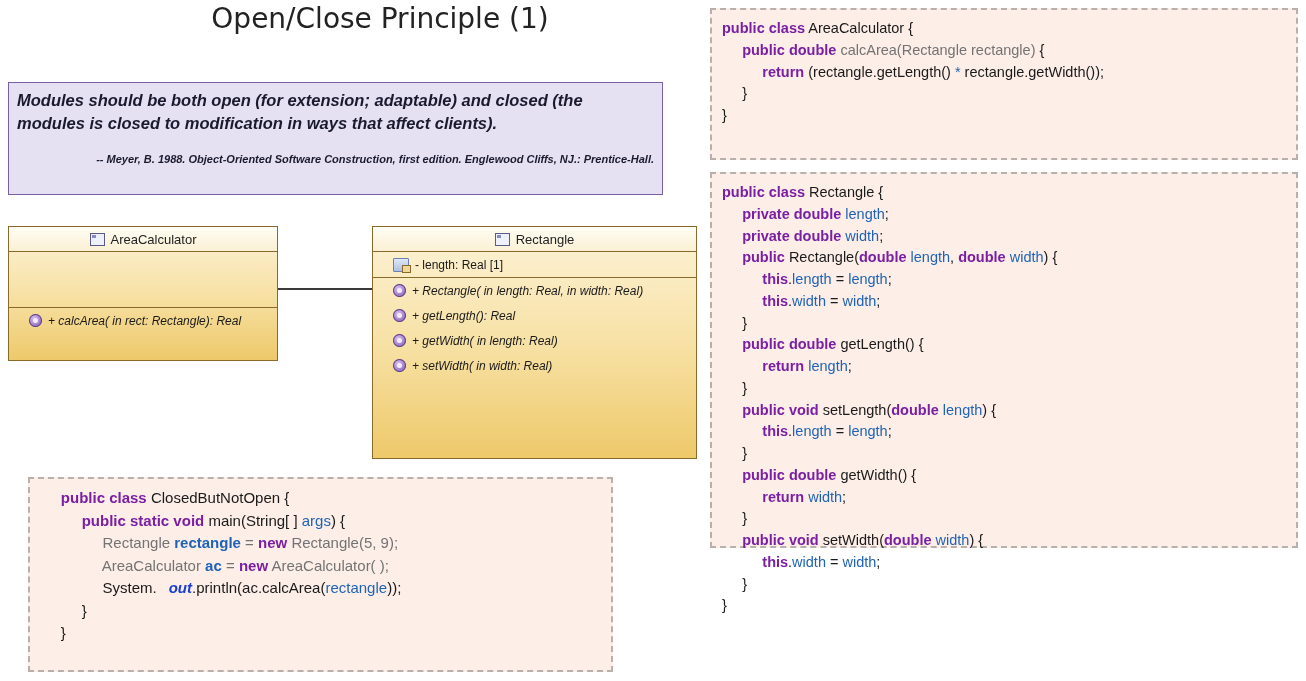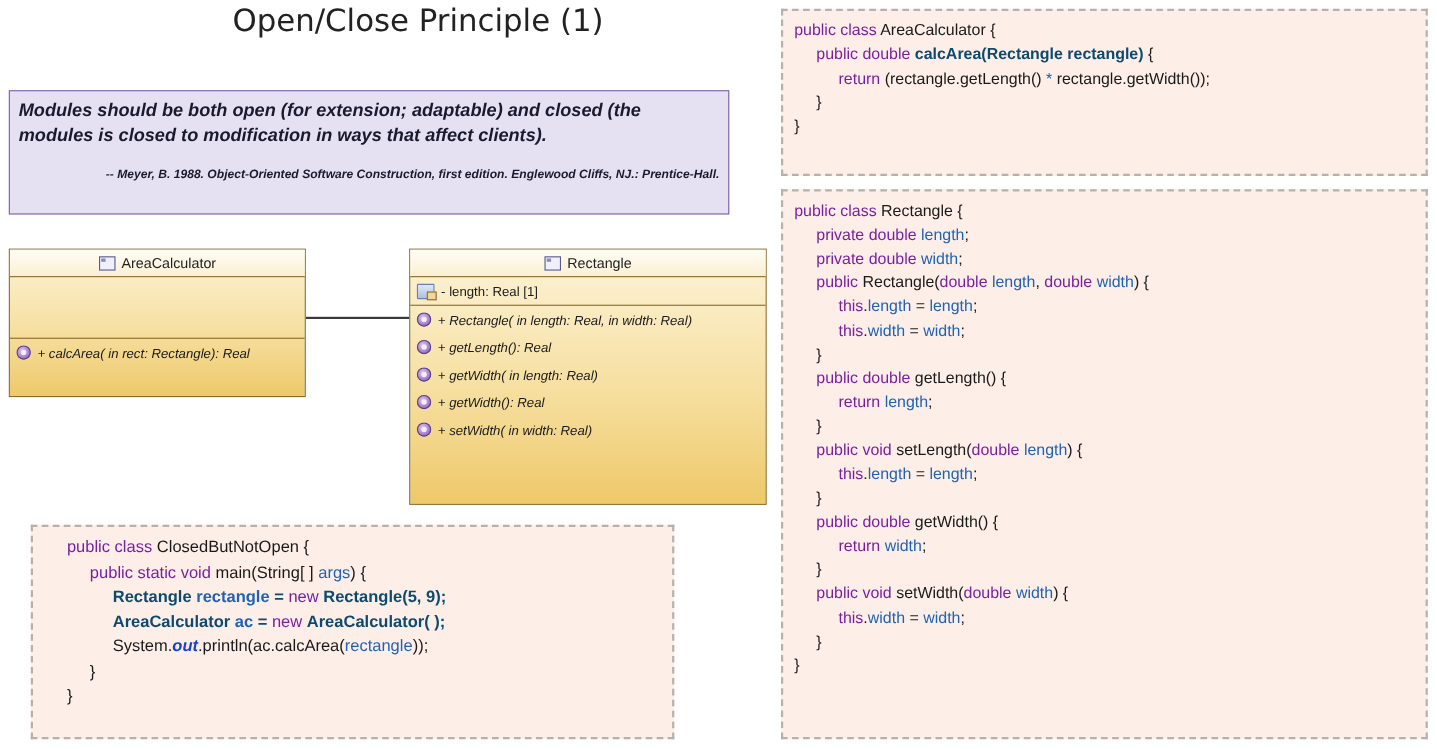--- a/index.html
+++ b/index.html
@@ -76,21 +76,21 @@
   }
   .uml-section {
     border-bottom: 1px solid #8a6a2a;
   }
   .uml-section.last { border-bottom: none; font-style: italic; }
   .uml-row {
     display: flex;
     align-items: center;
     gap: 6px;
     height: 25px;
-    padding-left: 6px;
+    padding-left: 20px;
     font-size: 12px;
     color: #1a1a1a;
     white-space: nowrap;
   }
   .ico-class {
     width: 13px; height: 11px;
     border: 1px solid #5a5a8a;
     background: #eef0fb;
     position: relative;
     flex: 0 0 auto;
@@ -144,29 +144,29 @@
     border: 2px dashed #b8b0ac;
     box-sizing: border-box;
     padding: 8px 10px;
     font-family: "Liberation Sans", sans-serif;
     font-size: 14.5px;
     line-height: 1.5;
     color: #222222;
     white-space: pre;
   }
   #code-areacalc { left: 710px; top: 8px; width: 588px; height: 152px; }
-  #code-rectangle { left: 710px; top: 172px; width: 588px; height: 500px; }
+  #code-rectangle { left: 710px; top: 172px; width: 588px; height: 376px; }
   #code-main { left: 28px; top: 477px; width: 585px; height: 195px; font-size: 15px; }
 
-  .kw { color: #7b1fa2; font-weight: normal; }
-  .id-b { color: #0c4a6e; font-weight: bold; }
+  .kw { color: #7b1fa2; font-weight: bold; }
+  .id-b { color: #737373; font-weight: normal; }
   .var { color: #1f63b5; }
   .var-b { color: #1f63b5; font-weight: bold; }
   .plain { color: #1a1a1a; }
-  .out { color: #1a3fd0; font-weight: bold; font-style: italic; }
+  .out { color: #1a3fd0; font-weight: bold; font-style: italic; margin-left: 12px; }
 </style>
 </head>
 <body>
 
 <div id="slide-title">Open/Close Principle (1)</div>
 
 <div id="quote-box">
   <div id="quote-text">Modules should be both open (for extension; adaptable) and closed (the modules is closed to modification in ways that affect clients).</div>
   <div id="quote-cite">-- Meyer, B. 1988. Object-Oriented Software Construction, first edition. Englewood Cliffs, NJ.: Prentice-Hall.</div>
 </div>
@@ -203,24 +203,20 @@
       <span class="ico-op"></span>
       <span>+ Rectangle( in length: Real,  in width: Real)</span>
     </div>
     <div class="uml-row">
       <span class="ico-op"></span>
       <span>+ getLength(): Real</span>
     </div>
     <div class="uml-row">
       <span class="ico-op"></span>
       <span>+ getWidth( in length: Real)</span>
-    </div>
-    <div class="uml-row">
-      <span class="ico-op"></span>
-      <span>+ getWidth(): Real</span>
     </div>
     <div class="uml-row">
       <span class="ico-op"></span>
       <span>+ setWidth( in width: Real)</span>
     </div>
   </div>
 </div>
 
 <div class="code-box" id="code-areacalc"><span class="kw">public class</span> <span class="plain">AreaCalculator {</span>
 <span class="plain">     </span><span class="kw">public double</span> <span class="id-b">calcArea(Rectangle rectangle)</span><span class="plain"> {</span>

